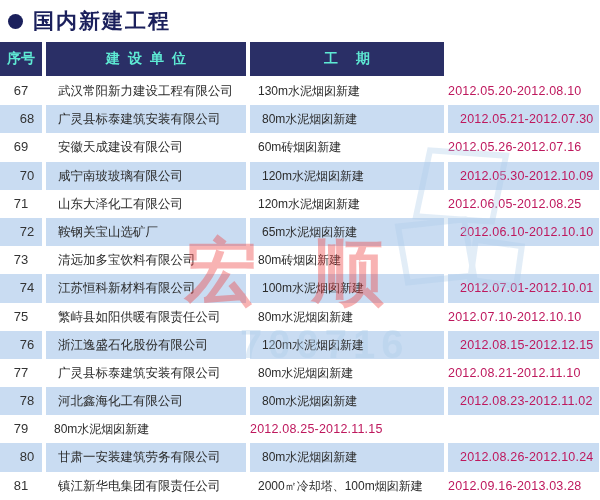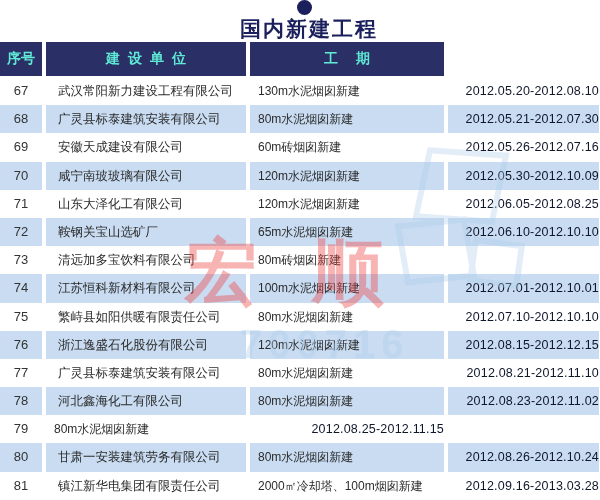--- a/index.html
+++ b/index.html
@@ -5,21 +5,21 @@
   html,body{margin:0;padding:0;}
   body{
     width:600px;height:500px;overflow:hidden;background:#ffffff;
     font-family:"Liberation Sans","DejaVu Sans",sans-serif;
     position:relative;
   }
   .page{width:600px;height:500px;position:relative;background:#fff;}
 
   
   .title-bar{
-    height:42px;display:flex;align-items:center;padding-left:8px;box-sizing:border-box;flex-direction:column;
+    height:42px;display:flex;align-items:center;padding-left:8px;box-sizing:border-box;
   }
   .bullet{
     width:15px;height:15px;border-radius:50%;background:#1b205c;flex:0 0 auto;
   }
   .title-text{
     margin-left:10px;font-size:21px;font-weight:bold;color:#1b205c;
     letter-spacing:2px;
   }
 
   
@@ -34,25 +34,25 @@
     display:flex;align-items:center;justify-content:center;
   }
   .header-cell.sp2{letter-spacing:8px;text-indent:8px;}
   .header-cell.sp4{letter-spacing:18px;text-indent:18px;}
   .body-rows{margin-top:1px;}
   .body-row{height:28.2px;line-height:28.2px;}
   .cell{
     background:#ffffff;font-size:12px;color:#2b2b2b;white-space:nowrap;
     overflow:hidden;height:100%;
   }
-  .body-row.alt .cell{background:#c9dcf2;}
+  .body-row.alt .cell{background:#c9dcf2;padding-left:12px;}
   .cell.no{ text-align:center;font-size:13px;color:#333;}
   .cell.company{padding-left:12px;font-size:12.5px;}
   .cell.project{padding-left:8px;font-size:12px;}
-  .cell.period{text-align:right;font-size:12.5px;color:#0f172a;letter-spacing:0.2px;}
+  .cell.period{text-align:left;font-size:12.5px;color:#be185d;letter-spacing:0.2px;}
 
   
   .watermark{
     position:absolute;left:0;top:0;width:600px;height:500px;
     pointer-events:none;z-index:5;overflow:hidden;
   }
   .wm-chars{
     position:absolute;left:185px;top:225px;font-size:72px;font-weight:bold;
     color:#ef4444;opacity:0.40;letter-spacing:55px;white-space:nowrap;
   }

